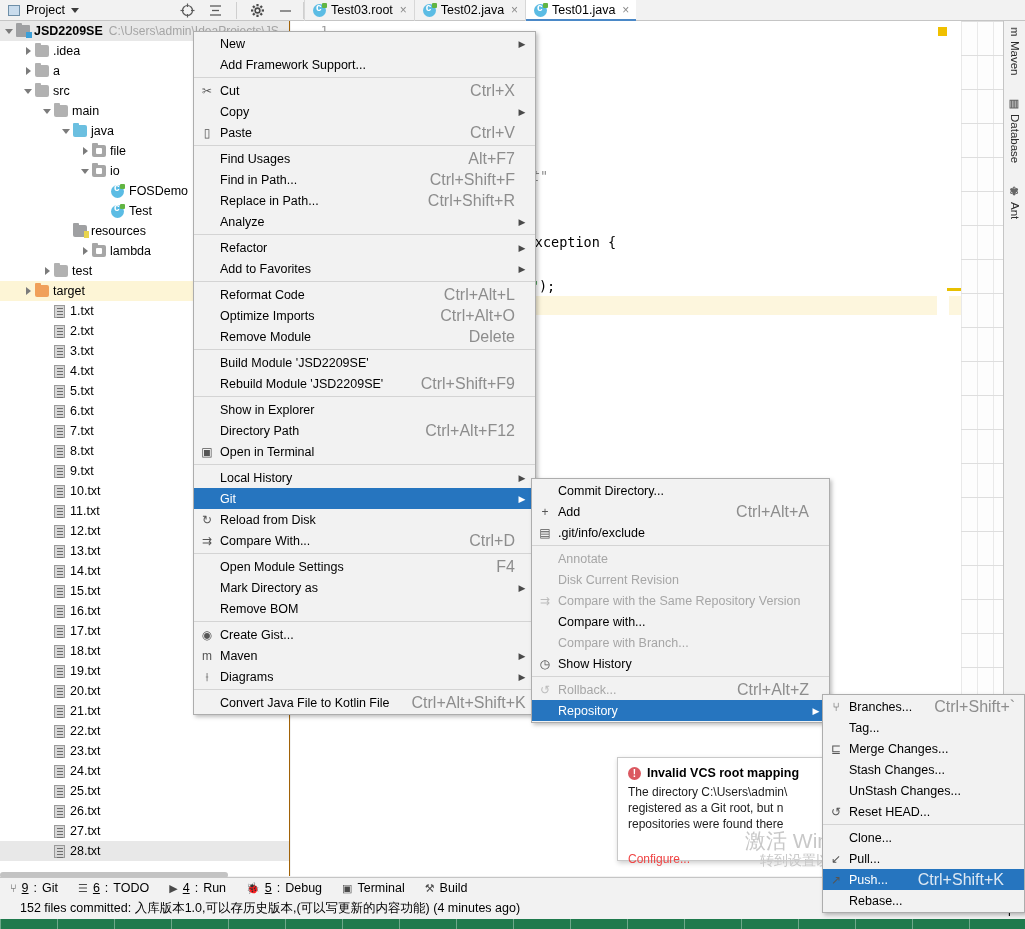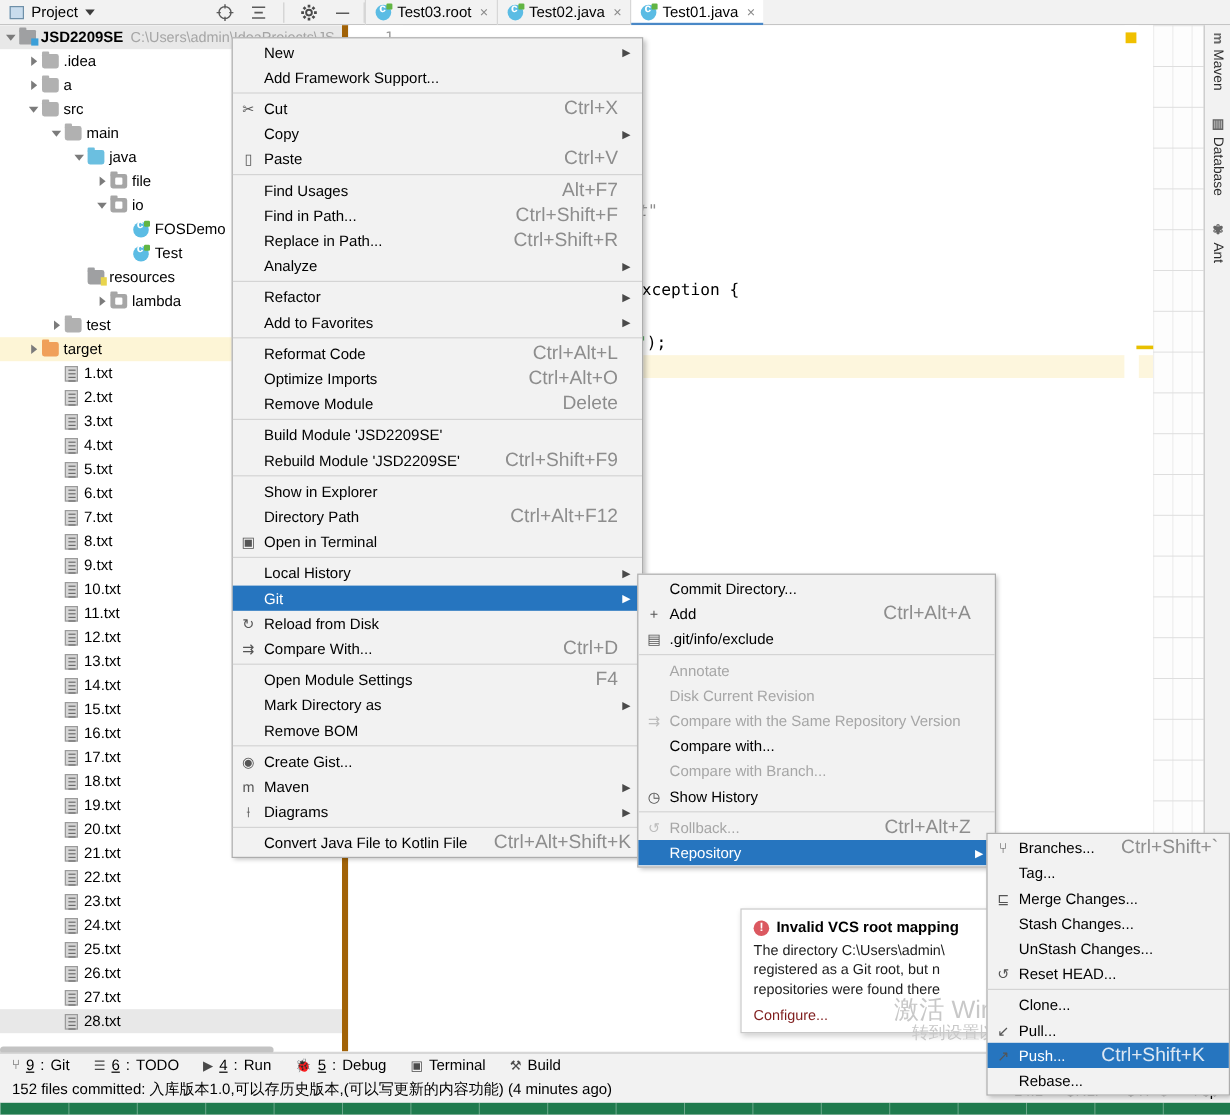--- a/index.html
+++ b/index.html
@@ -33,21 +33,21 @@
   .etab.active { background:#ffffff; }
   .etab.active:after{ content:""; position:absolute; left:0; right:0; bottom:0; height:2px; background:#4a88c7;}
   .jicon { width:13px; height:13px; border-radius:50%; background:#5bbce4; position:relative; flex:none;}
   .jicon:before{content:"c"; position:absolute; left:3px; top:-2px; font-size:10px; color:#fff; font-weight:bold;}
   .jicon:after{content:""; position:absolute; right:-1px; top:-1px; width:5px;height:5px;background:#62b543; border-radius:1px;}
   .xclose { color:#8a8a8a; font-size:12px; margin-left:2px; }
 
   
   #project-panel {
     position:absolute; left:0; top:21px; width:290px; height:855px;
-    background:#fff; border-right:5px solid #a16207; overflow:hidden;
+    background:#fff; border-right:1px solid #a16207; overflow:hidden;
   }
   .trow { height:20px; display:flex; align-items:center; font-size:12.5px; white-space:nowrap; }
   .trow.selected { background:#e8e8e8; }
   .trow.hilite { background:#fdf5d6; }
   .arrow { width:12px; height:12px; flex:none; position:relative; }
   .arrow.closed:before{content:""; position:absolute; left:3px; top:2px; border-left:5px solid #7b7b7b; border-top:4px solid transparent; border-bottom:4px solid transparent;}
   .arrow.open:before{content:""; position:absolute; left:1px; top:4px; border-top:5px solid #7b7b7b; border-left:4px solid transparent; border-right:4px solid transparent;}
   .fldr { width:14px;height:12px;flex:none;background:#b1b1b1;border-radius:1px 2px 2px 2px; position:relative; margin-right:4px;}
   .fldr:before{content:"";position:absolute;left:0;top:-2px;width:6px;height:3px;background:#b1b1b1;border-radius:1px 1px 0 0;}
   .fldr.blue{background:#6bbfe0;} .fldr.blue:before{background:#6bbfe0;}
@@ -112,34 +112,34 @@
 
   
   #balloon {
     position:absolute; left:617px; top:757px; width:238px; height:104px;
     background:#fff; border:1px solid #c9c9c9; box-shadow:1px 2px 5px rgba(0,0,0,0.2);
     padding:8px 10px; font-size:12px; z-index:45;
   }
   #balloon .bhead{display:flex; align-items:center; gap:6px; font-weight:bold; font-size:12.5px;}
   .errdot{width:13px;height:13px;border-radius:50%;background:#db5860;color:#fff;font-size:10px;font-weight:bold;display:flex;align-items:center;justify-content:center;flex:none;}
   #balloon .bbody{margin-top:4px; line-height:16px; color:#1c1c1c;}
-  #balloon .blink{color:#7f1d1d; margin-top:7px; display:inline-block;}
+  #balloon .blink{color:#ef4444; margin-top:20px; display:inline-block;}
 
   
   #statusbar-tools {
     position:absolute; left:0; top:877px; width:1025px; height:21px;
     background:#f2f2f2; border-top:1px solid #c5c5c5; display:flex; align-items:center; gap:20px; padding-left:10px;
     font-size:12.5px;
   }
   .sb-item{display:flex;align-items:center;gap:5px;}
   #statusbar {
     position:absolute; left:0; top:898px; width:1025px; height:21px;
     background:#f2f2f2; display:flex; align-items:center; font-size:12.5px;
   }
-  #sb-left{padding-left:10px; flex:1;}
+  #sb-left{padding-left:20px; flex:1;}
   #sb-right{display:flex; gap:18px; padding-right:10px;}
   #greenbar{position:absolute; left:0; top:919px; width:1025px; height:10px; background:#1f7a4d;
     background-image:linear-gradient(90deg, rgba(255,255,255,.35) 1px, transparent 1px);
     background-size:57px 10px;}
   #scroll-h{position:absolute; left:0; top:872px; width:228px; height:6px; background:#c3c3c3; border-radius:3px;}
   
   .wm{position:absolute; color:#c8c8c8; font-size:21px; z-index:46; pointer-events:none;}
   #wm1{left:745px; top:827px;}
   #wm2{left:760px; top:852px; font-size:14px;}
   #wm3{left:852px; top:873px; font-size:16px; color:#bdbdbd;}

